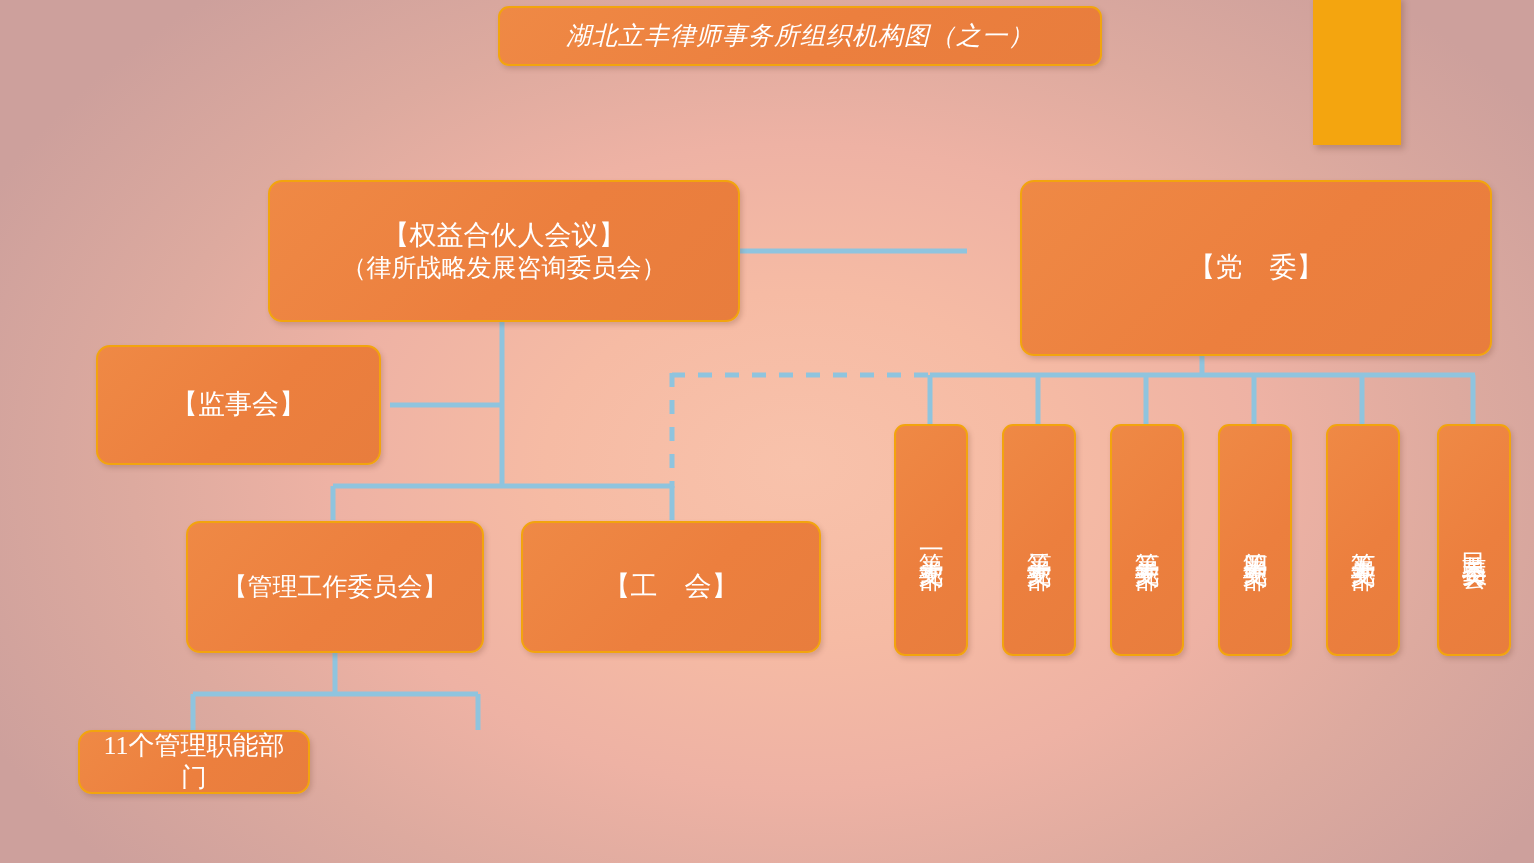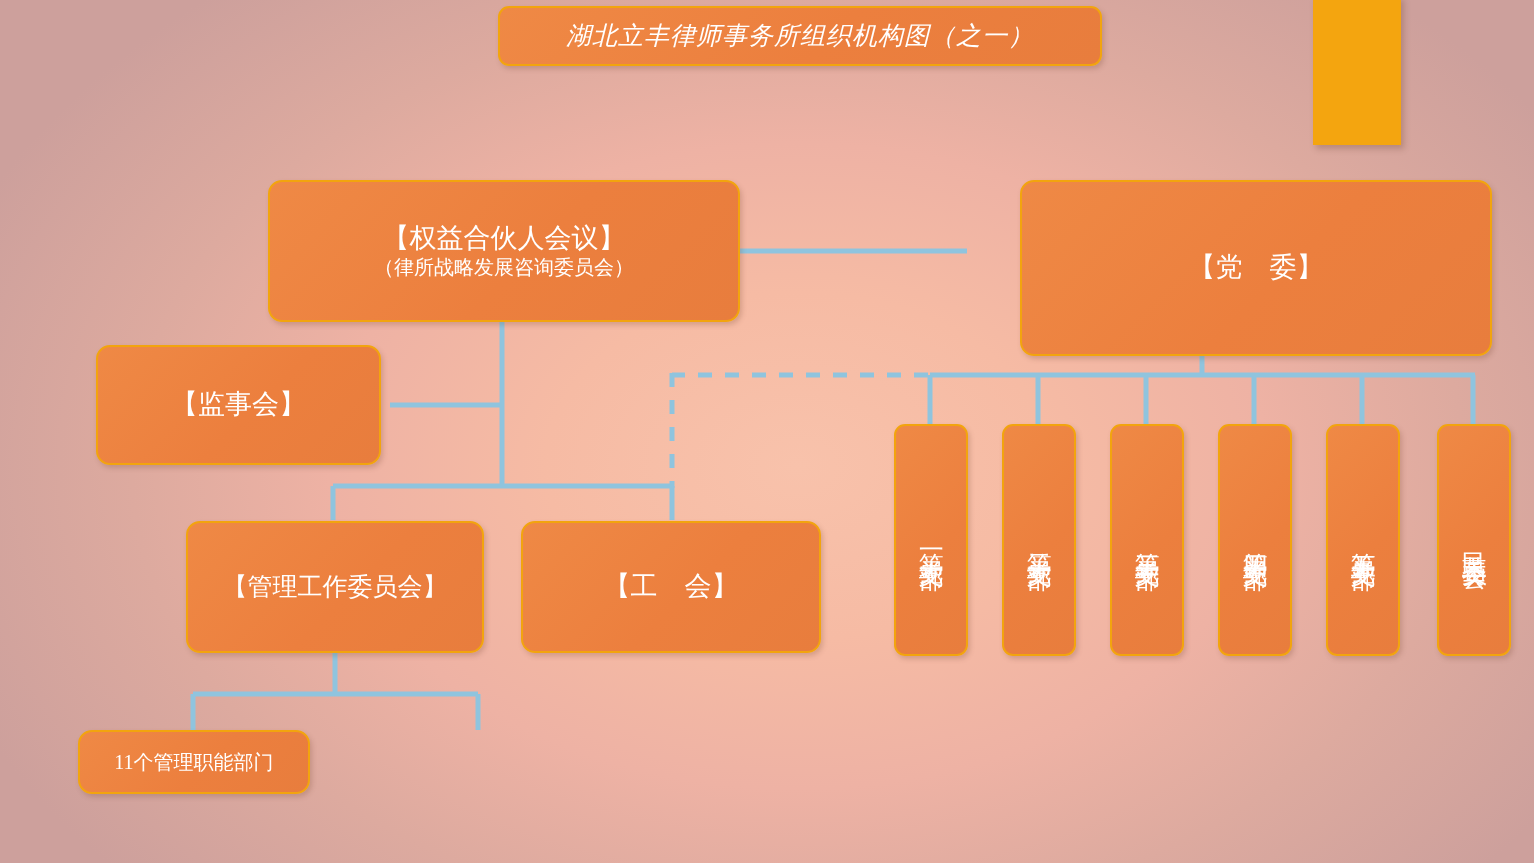--- a/index.html
+++ b/index.html
@@ -30,22 +30,22 @@
     line-height:1.25;
   }
   .box .t{display:block;}
   .title-box{
     border-radius:11px;
     font-size:25px;
     letter-spacing:1px;
   }
   .big{font-size:27px;}
   .mid{font-size:25px;}
-  .sub{font-size:20px;display:block;}
-  .small{font-size:20px;}
+  .sub{font-size:25px;display:block;}
+  .small{font-size:26px;}
   .vbox{
     writing-mode:vertical-rl;
     text-orientation:upright;
     font-size:25px;
     letter-spacing:3px;
     border-radius:11px;
   }
   .plain-rect{
     position:absolute;
     background:#f4a50f;

